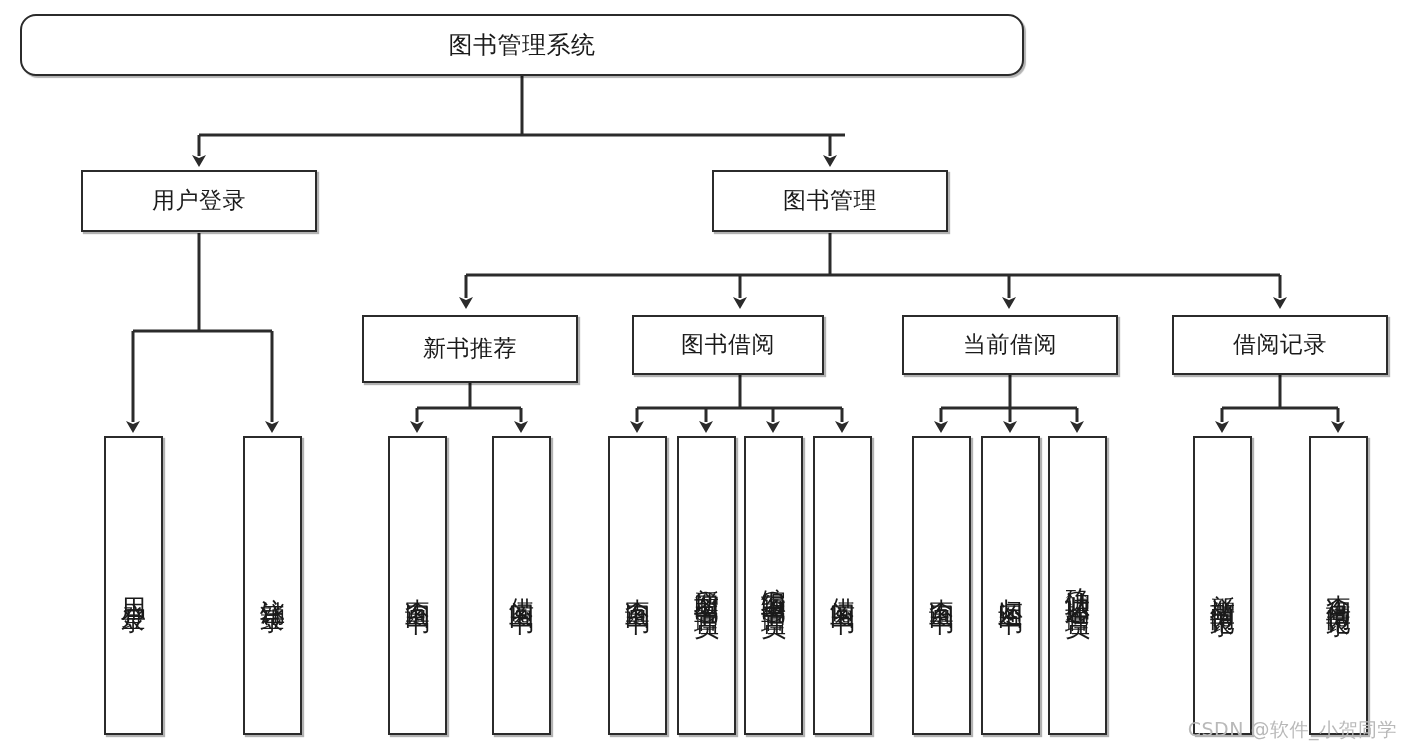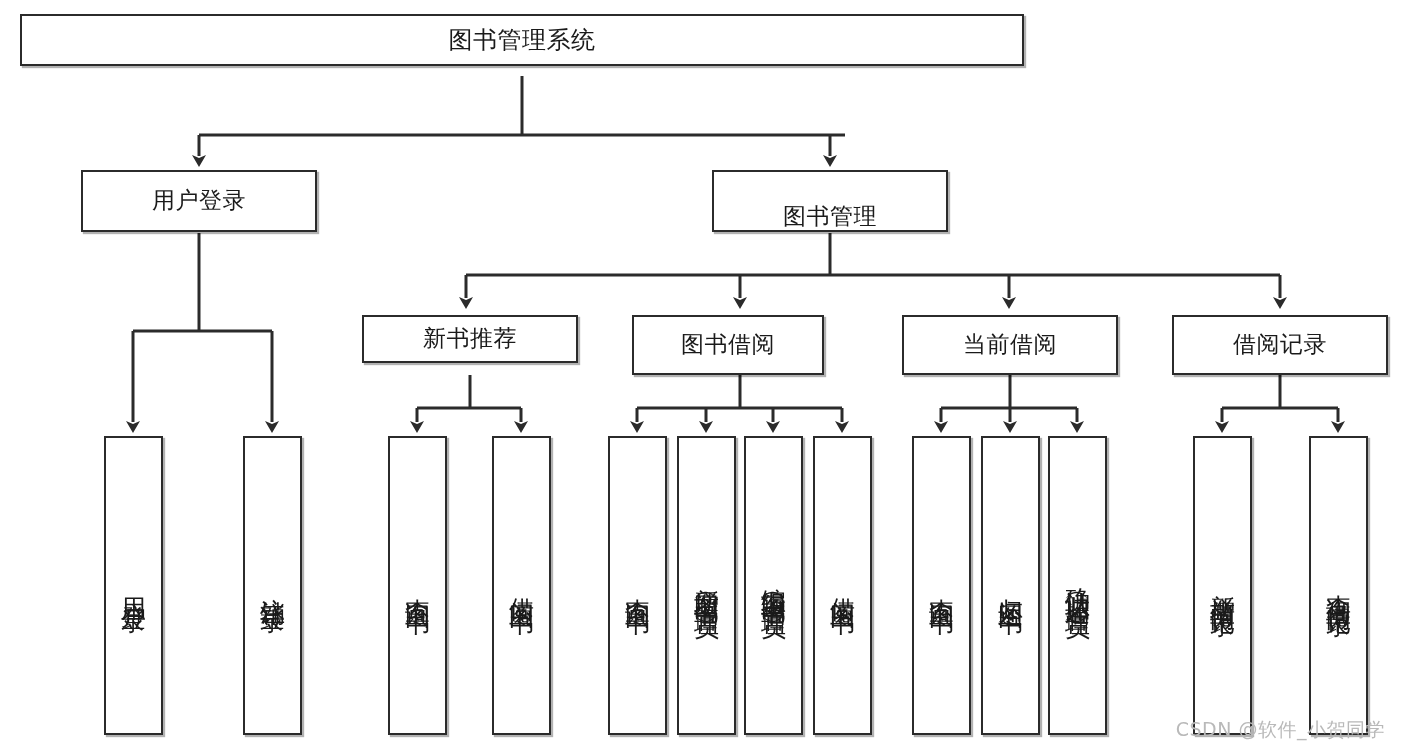--- a/index.html
+++ b/index.html
@@ -59,21 +59,21 @@
     writing-mode: vertical-rl;
     text-orientation: upright;
     font-size: 25px;
     line-height: 1.0;
     letter-spacing: 4px;
     white-space: nowrap;
     max-height: 286px;
   }
   .watermark {
     position: absolute;
-    right: 20px;
+    right: 8px;
     bottom: 4px;
     font-size: 19px;
     color: #b9b9b9;
     white-space: nowrap;
     letter-spacing: 0.5px;
   }
 </style>
 </head>
 <body>
 
@@ -122,32 +122,32 @@
       <path d="M1010,408 L1010,422" marker-end="url(#arr)"></path>
       <path d="M1077,408 L1077,422" marker-end="url(#arr)"></path>
 
       <path d="M1280,375 L1280,408"></path>
       <path d="M1222,408 L1338,408"></path>
       <path d="M1222,408 L1222,422" marker-end="url(#arr)"></path>
       <path d="M1338,408 L1338,422" marker-end="url(#arr)"></path>
     </g>
   </svg>
 
-  <div class="node horiz root" style="left:20px; top:14px; width:1004px; height:52px;">
+  <div class="node horiz root" style="left:20px; top:14px; width:1004px; height:62px;border-radius:16px;">
     <span class="label">图书管理系统</span>
   </div>
 
   <div class="node horiz" style="left:81px; top:170px; width:236px; height:62px;">
     <span class="label">用户登录</span>
   </div>
-  <div class="node horiz" style="left:712px; top:170px; width:236px; height:62px;align-items:flex-end;">
+  <div class="node horiz" style="left:712px; top:170px; width:236px; height:62px;">
     <span class="label">图书管理</span>
   </div>
 
-  <div class="node horiz" style="left:362px; top:315px; width:216px; height:48px;">
+  <div class="node horiz" style="left:362px; top:315px; width:216px; height:68px;">
     <span class="label">新书推荐</span>
   </div>
   <div class="node horiz" style="left:632px; top:315px; width:192px; height:60px;">
     <span class="label">图书借阅</span>
   </div>
   <div class="node horiz" style="left:1172px; top:315px; width:216px; height:60px;">
     <span class="label">借阅记录</span>
   </div>
   <div class="node horiz" style="left:902px; top:315px; width:216px; height:60px;">
     <span class="label">当前借阅</span>

